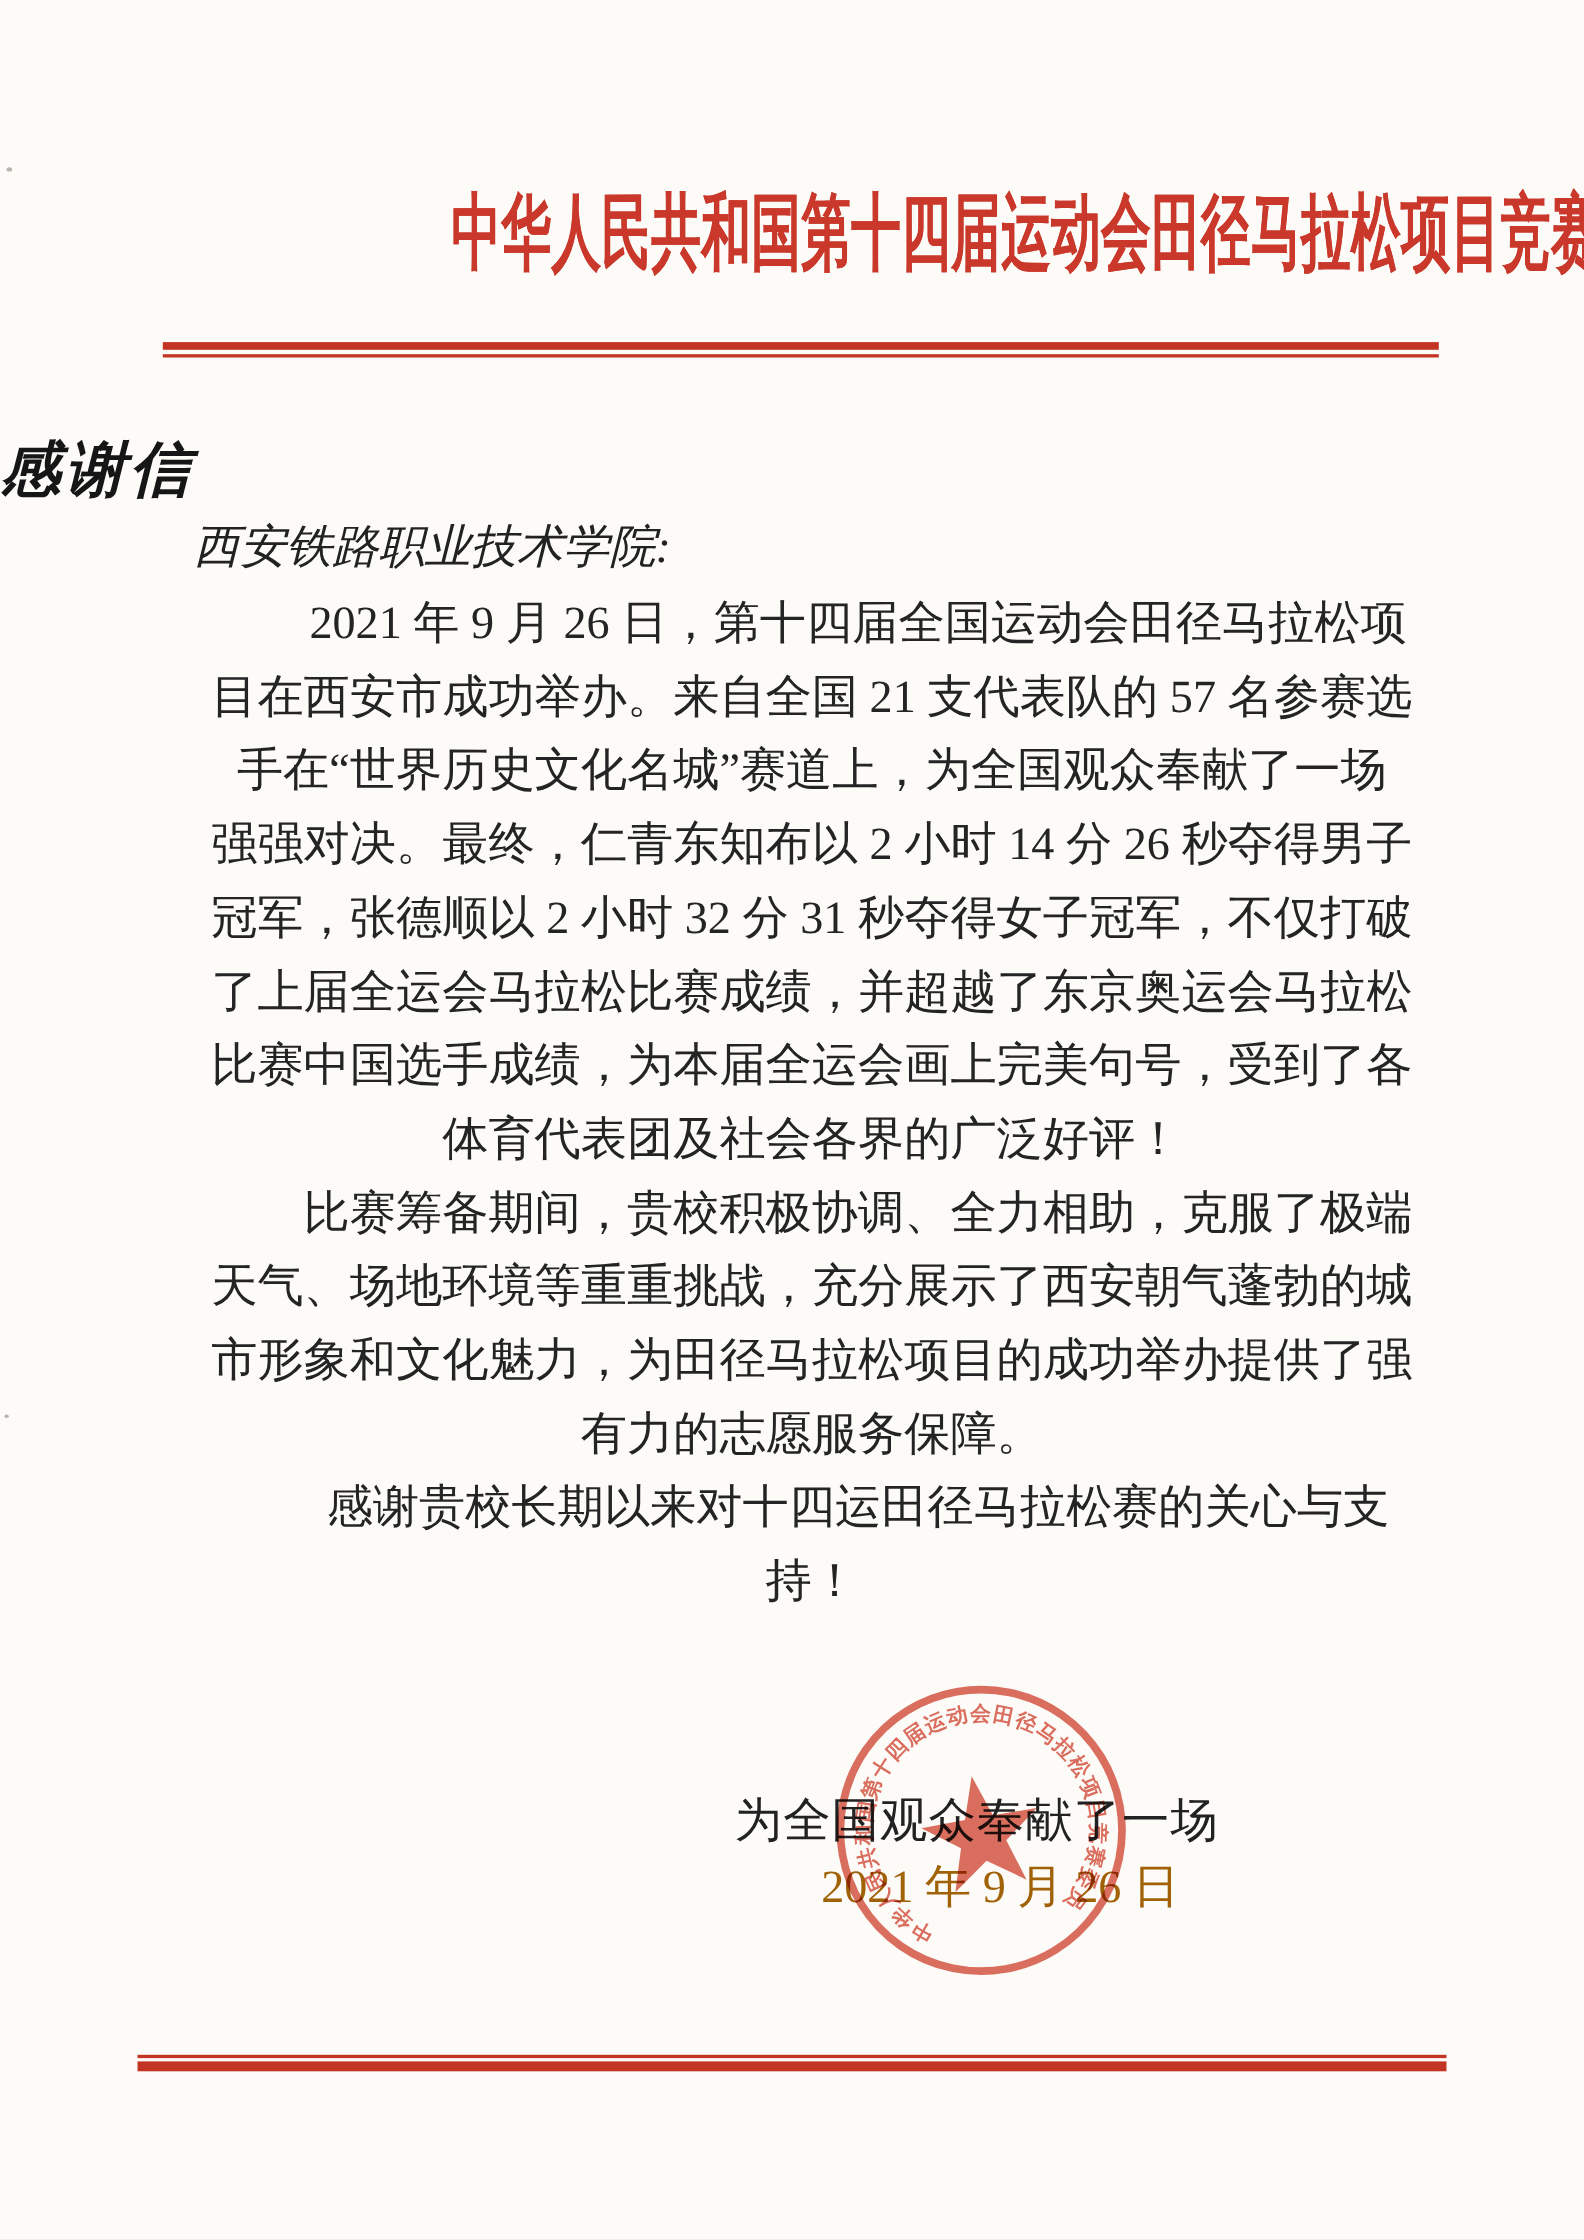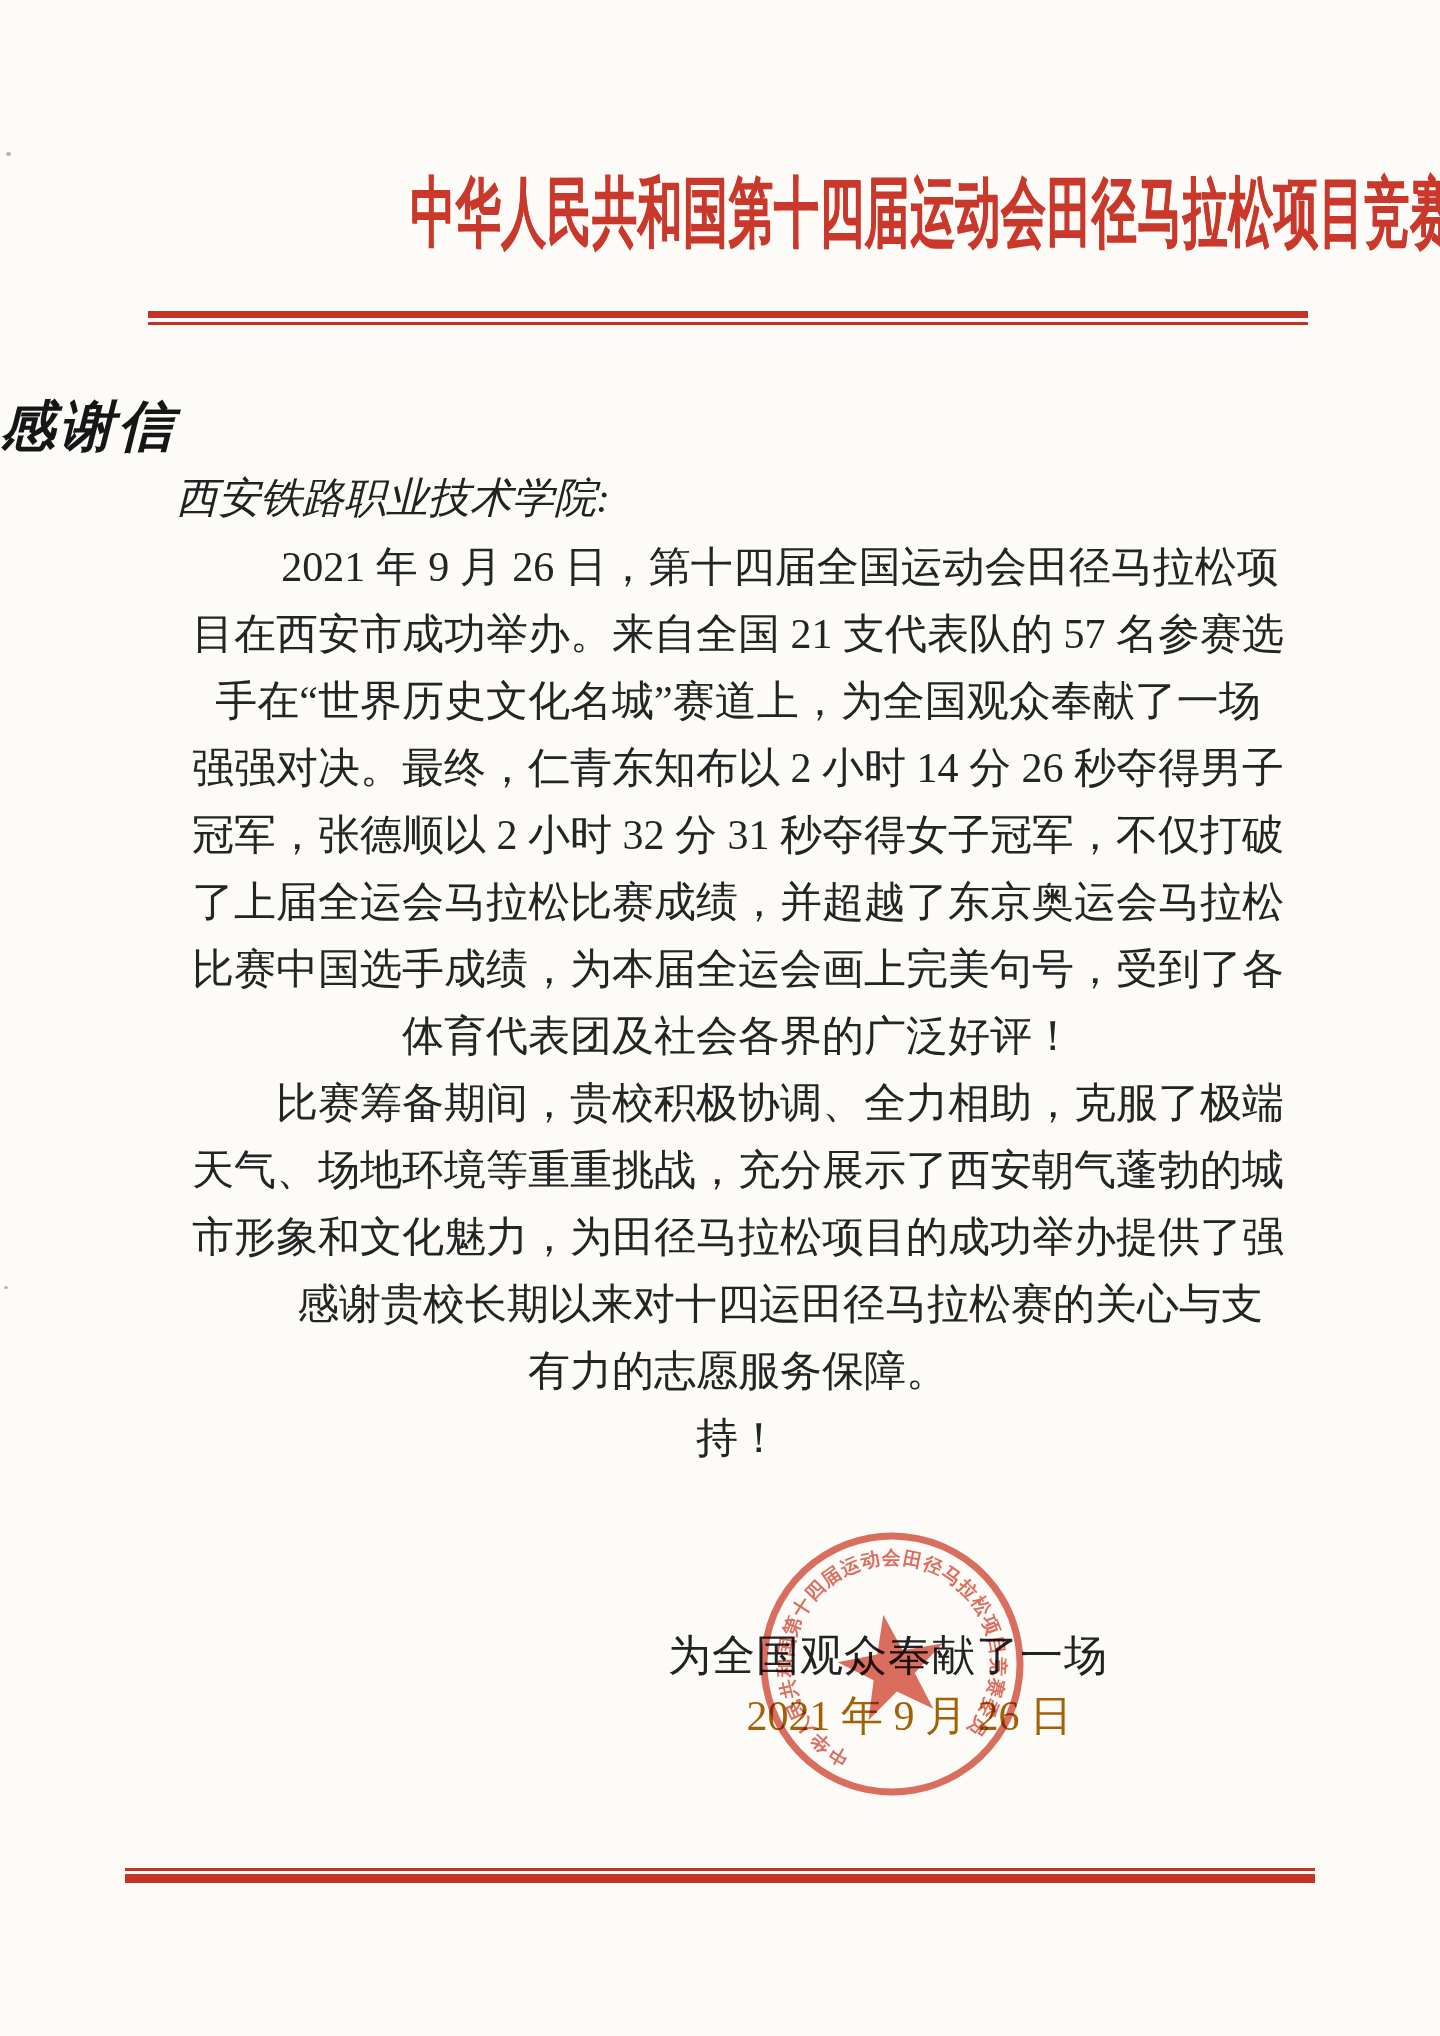--- a/index.html
+++ b/index.html
@@ -99,22 +99,22 @@
       <div class="body-line">目在西安市成功举办。来自全国 21 支代表队的 57 名参赛选</div>
       <div class="body-line">手在“世界历史文化名城”赛道上，为全国观众奉献了一场</div>
       <div class="body-line">强强对决。最终，仁青东知布以 2 小时 14 分 26 秒夺得男子</div>
       <div class="body-line">冠军，张德顺以 2 小时 32 分 31 秒夺得女子冠军，不仅打破</div>
       <div class="body-line">了上届全运会马拉松比赛成绩，并超越了东京奥运会马拉松</div>
       <div class="body-line">比赛中国选手成绩，为本届全运会画上完美句号，受到了各</div>
       <div class="body-line">体育代表团及社会各界的广泛好评！</div>
       <div class="body-line indent">比赛筹备期间，贵校积极协调、全力相助，克服了极端</div>
       <div class="body-line">天气、场地环境等重重挑战，充分展示了西安朝气蓬勃的城</div>
       <div class="body-line">市形象和文化魅力，为田径马拉松项目的成功举办提供了强</div>
+      <div class="body-line">有力的志愿服务保障。</div>
       <div class="body-line indent">感谢贵校长期以来对十四运田径马拉松赛的关心与支</div>
-      <div class="body-line">有力的志愿服务保障。</div>
       <div class="body-line">持！</div>
     </div>
 
   <div class="signature">为全国观众奉献了一场</div>
 
   <div class="letter-date">2021 年 9 月 26 日</div>
 
   <svg class="seal" viewBox="0 0 280 280">
     <circle cx="140" cy="140" r="128" fill="none" stroke="#d6503e" stroke-width="7"></circle>
     <polygon fill="#d6503e" points="140,90 152.9,128.2 193.3,128.7 160.9,152.8 172.9,191.3 140,168 107.1,191.3 119.1,152.8 86.7,128.7 127.1,128.2"></polygon>

